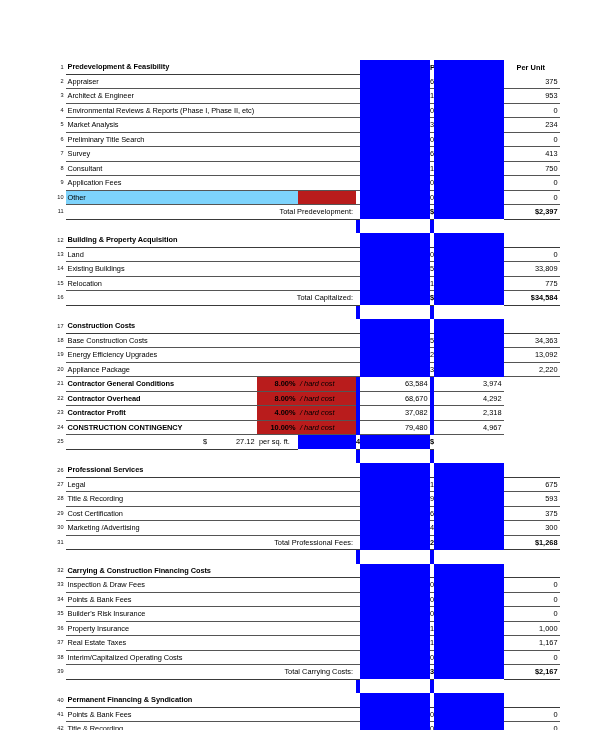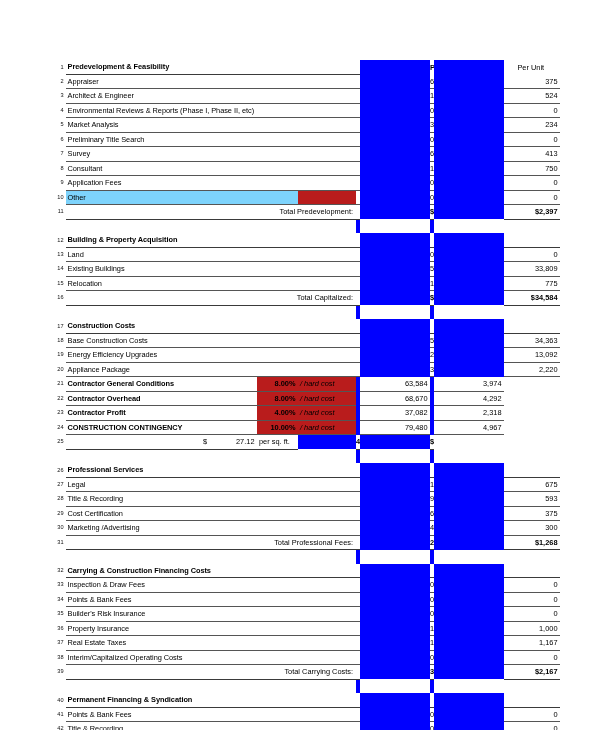--- a/index.html
+++ b/index.html
@@ -121,41 +121,41 @@
         <col class="c-unit">
     </colgroup>
     <tbody id="tbody">
         <tr class="section">
           <td class="rownum">1</td>
           <td class="hdr-b lbl" colspan="5">Predevelopment &amp; Feasibility</td>
           <td class="hdr-b"></td>
           <td class="bar"></td>
           <td class="num" style="text-align: center; font-weight: bold; padding-right: 0px;">Project Totals</td>
           <td class="bar"></td>
-          <td class="num" style="text-align: center; font-weight: normal; padding-right: 0px;">Per Unit</td>
+          <td class="num" style="text-align: center; font-weight: bold; padding-right: 0px;">Per Unit</td>
         </tr>
         <tr>
           <td class="rownum">2</td>
           <td class="thin-b lbl" colspan="4">Appraiser</td>
           <td class="thin-b"></td>
           <td class="thin-b"></td>
           <td class="bar"></td>
           <td class="thin-b num">6,000</td>
           <td class="bar"></td>
           <td class="thin-b num">375</td>
         </tr>
         <tr>
           <td class="rownum">3</td>
           <td class="thin-b lbl" colspan="4">Architect &amp; Engineer</td>
           <td class="thin-b"></td>
           <td class="thin-b"></td>
           <td class="bar"></td>
           <td class="thin-b num">10,000</td>
           <td class="bar"></td>
-          <td class="thin-b num">524</td>
+          <td class="thin-b num">953</td>
         </tr>
         <tr>
           <td class="rownum">4</td>
           <td class="thin-b lbl" colspan="4">Environmental Reviews &amp; Reports (Phase I, Phase II, etc)</td>
           <td class="thin-b"></td>
           <td class="thin-b"></td>
           <td class="bar"></td>
           <td class="thin-b num">0</td>
           <td class="bar"></td>
           <td class="thin-b num">0</td>

